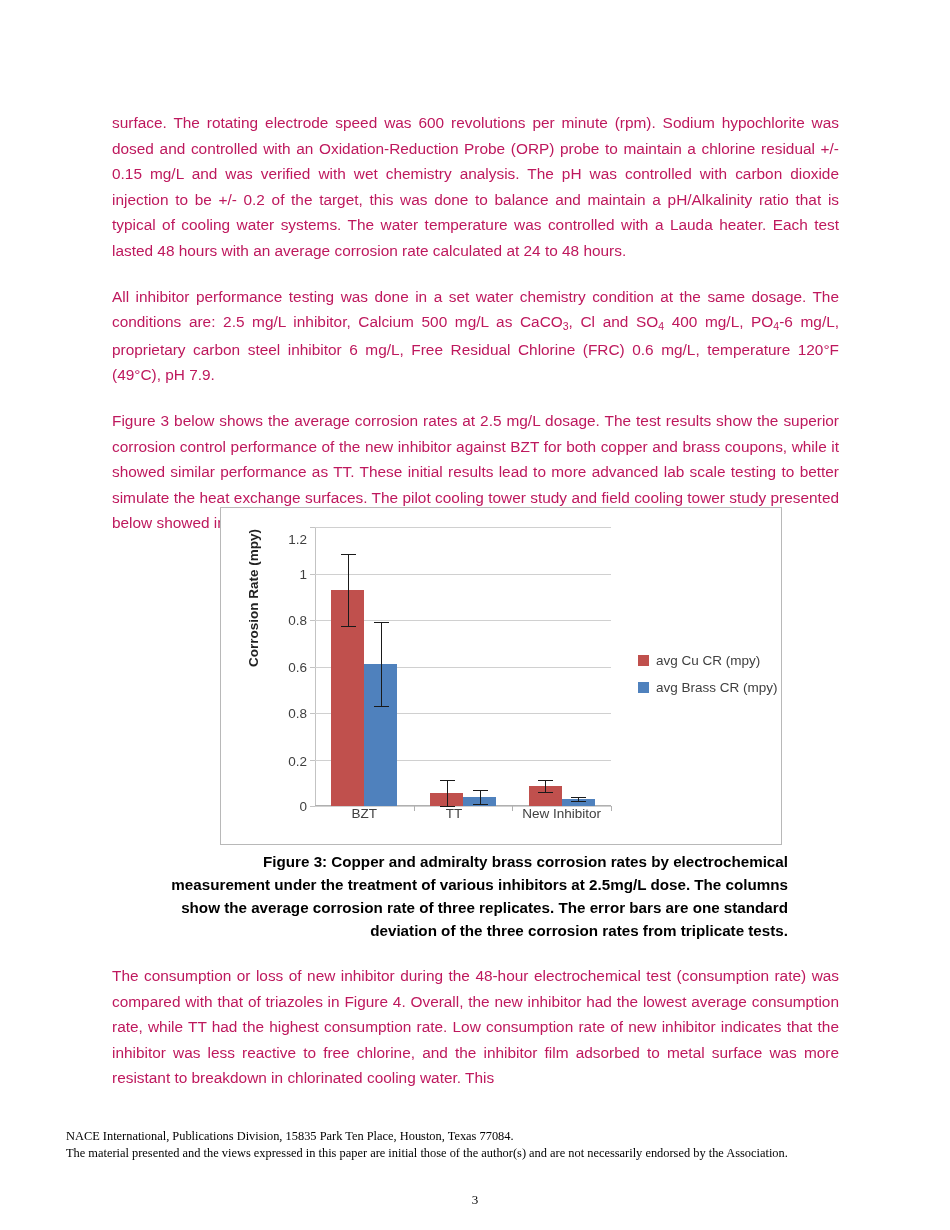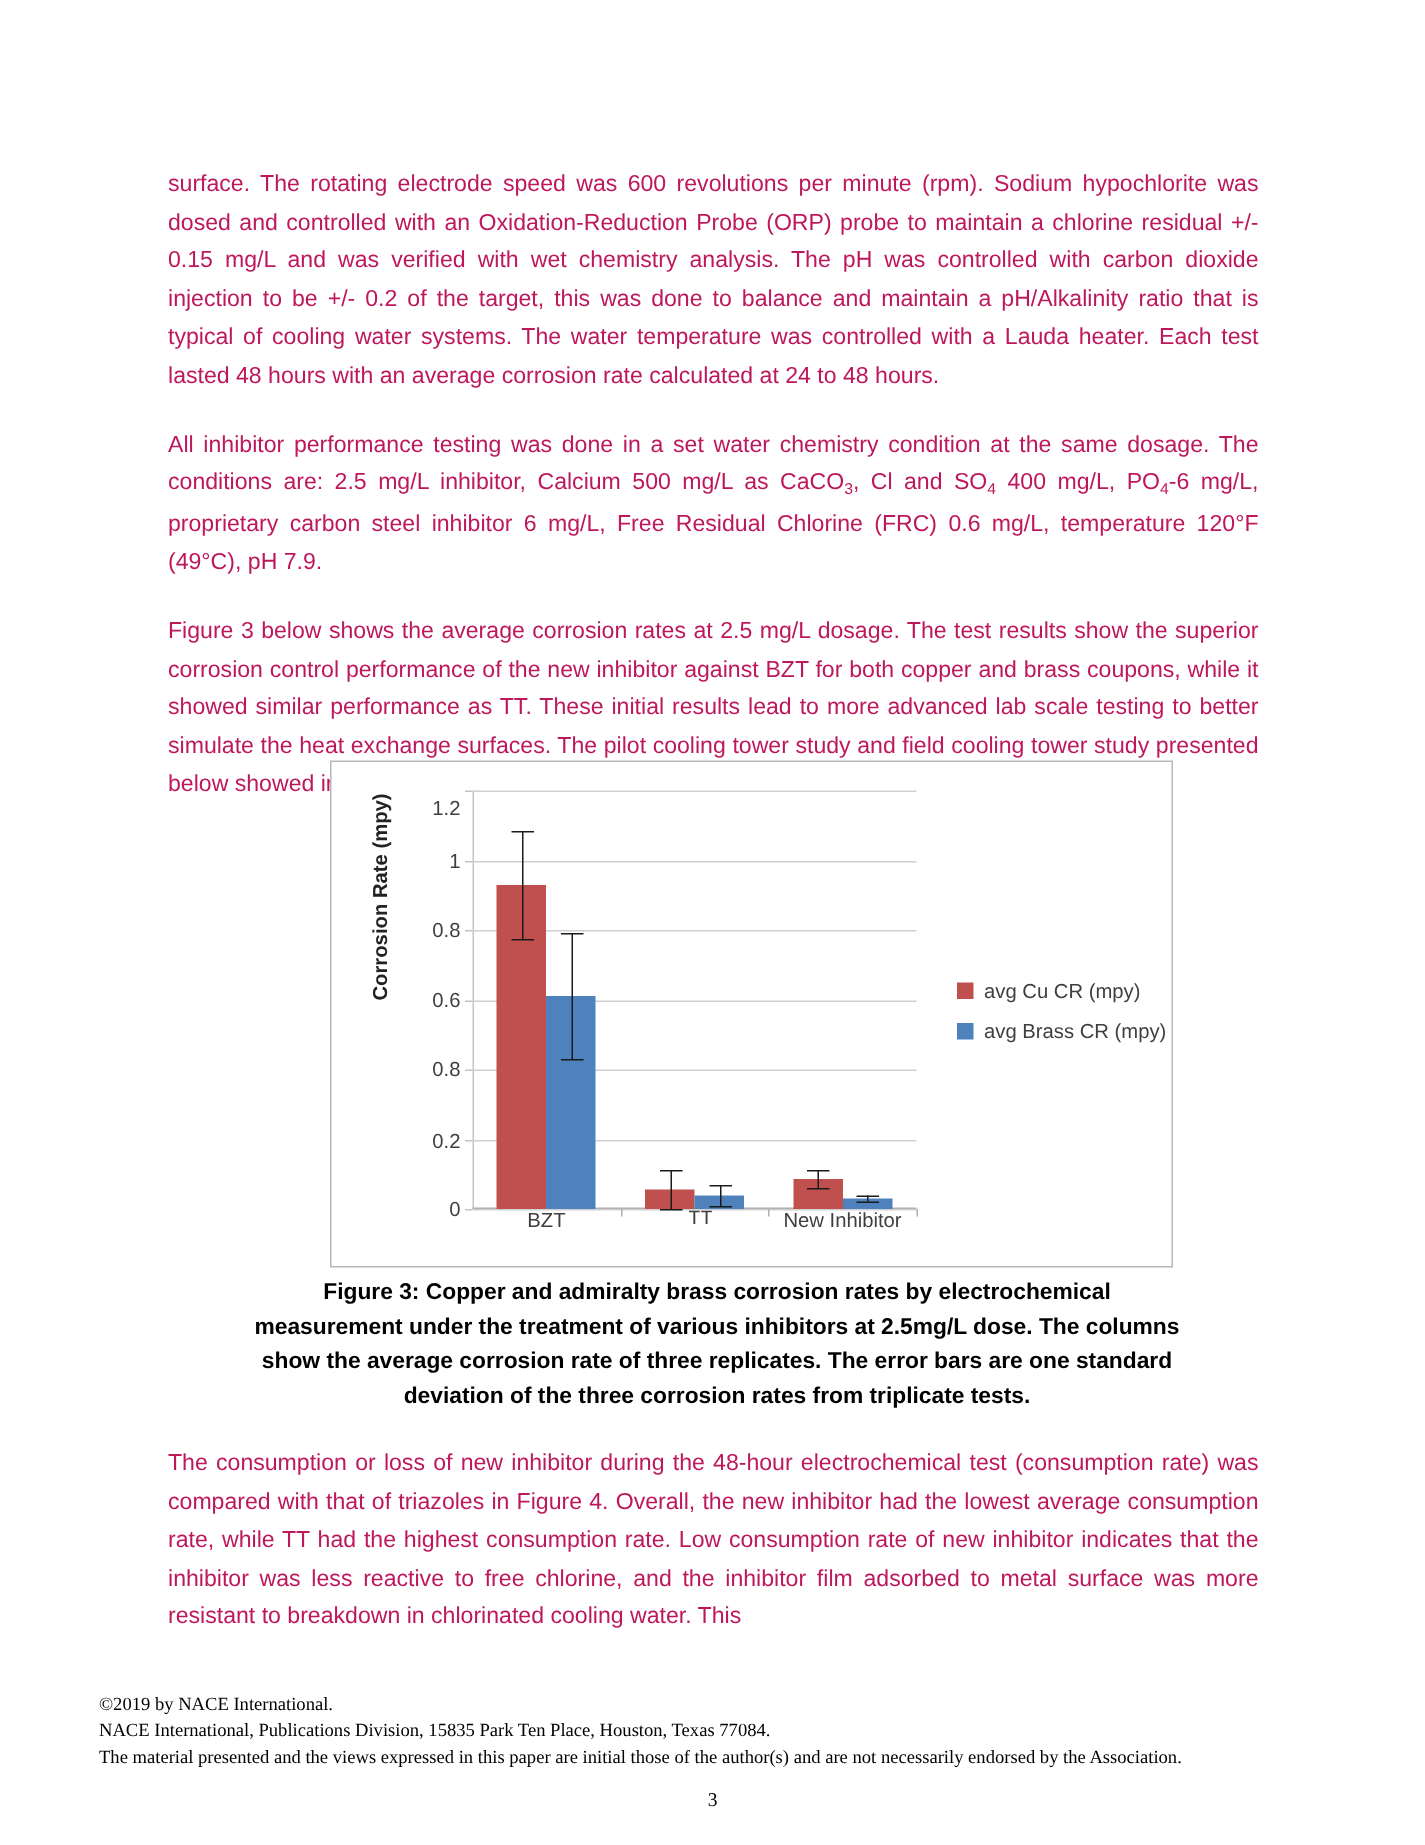--- a/index.html
+++ b/index.html
@@ -178,21 +178,21 @@
     color: #3f3f3f;
     white-space: nowrap;
   }
 
   
   .caption {
     position: absolute;
     left: 168px;
     top: 850px;
     width: 620px;
-    text-align: center;
+    text-align: right;
     font-size: 15.2px;
     line-height: 23px;
     font-weight: bold;
     color: #000;
   }
 
   
   .tail {
     position: absolute;
     left: 112px;
@@ -290,21 +290,21 @@
             <div class="errbar" style="left: 230.167px; top: 253.425px; height: 11.625px;"></div>
             <div class="errcap" style="left: 223.167px; top: 253.425px; width: 15px;"></div>
             <div class="errcap" style="left: 223.167px; top: 265.05px; width: 15px;"></div>
             <div class="bar brass" style="left: 246.667px; width: 33px; height: 6.975px; background: rgb(79, 129, 189);"></div>
             <div class="errbar" style="left: 263.167px; top: 270.165px; height: 3.72px;"></div>
             <div class="errcap" style="left: 256.167px; top: 270.165px; width: 15px;"></div>
             <div class="errcap" style="left: 256.167px; top: 273.885px; width: 15px;"></div>
           </div>
         <div id="xticklayer">
             <div class="xtick" style="left: 49.3333px;">BZT</div>
-            <div class="xtick" style="left: 152px; font-family: Liberation Mono, monospace;">TT</div>
+            <div class="xtick" style="left: 139px;">TT</div>
             <div class="xtickmark" style="left: 98.6667px;"></div>
             <div class="xtick" style="left: 246.667px;">New Inhibitor</div>
             <div class="xtickmark" style="left: 197.333px;"></div>
             <div class="xtickmark" style="left: 296px;"></div>
           </div>
       </div>
 
       <div class="legend">
         <div class="legend-row">
           <span class="legend-swatch" id="sw0" style="background: rgb(192, 80, 77);"></span>
@@ -319,20 +319,19 @@
     </div>
   </div>
 
   <div class="caption">Figure 3: Copper and admiralty brass corrosion rates by electrochemical measurement under the treatment of various inhibitors at 2.5mg/L dose.  The columns show the average corrosion rate of three replicates. The error bars are one standard deviation of the three corrosion rates from triplicate tests.</div>
 
   <div class="tail">
     <p class="para">The consumption or loss of new inhibitor during the 48-hour electrochemical test (consumption rate) was compared with that of triazoles in Figure 4.  Overall, the new inhibitor had the lowest average consumption rate, while TT had the highest consumption rate.  Low consumption rate of new inhibitor indicates that the inhibitor was less reactive to free chlorine, and the inhibitor film adsorbed to metal surface was more resistant to breakdown in chlorinated cooling water.  This</p>
   </div>
 
   <div class="footer">
-    <div>©2019 by NACE International.</div>
     <div>NACE International, Publications Division, 15835 Park Ten Place, Houston, Texas 77084.</div>
     <div>The material presented and the views expressed in this paper are initial those of the author(s) and are not necessarily endorsed by the Association.</div>
   </div>
 
   <div class="pageno">3</div>
 
 </div>
 
 </body></html>

